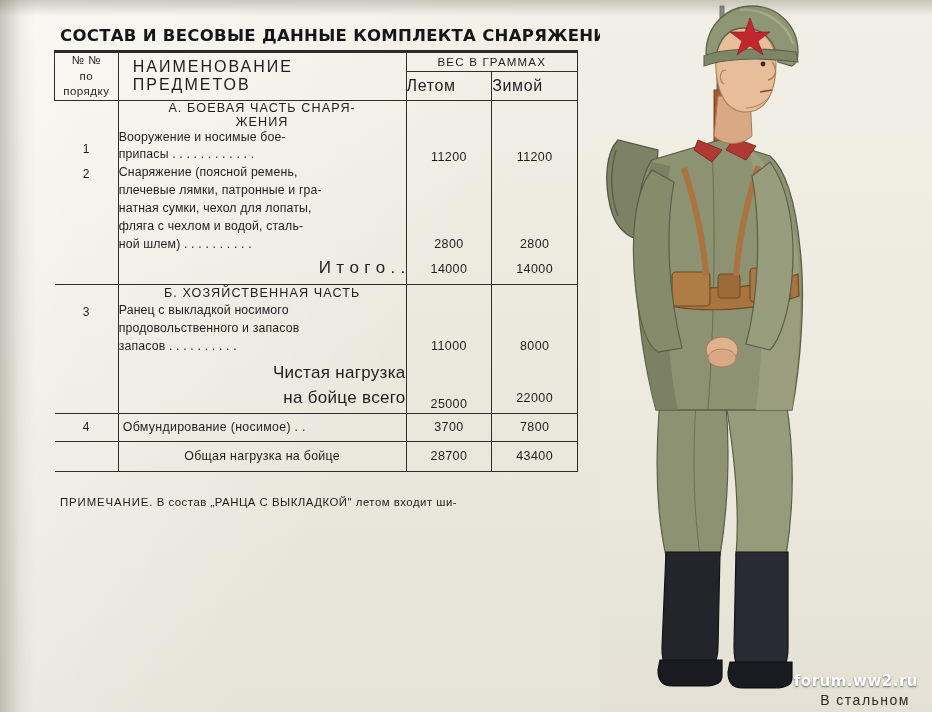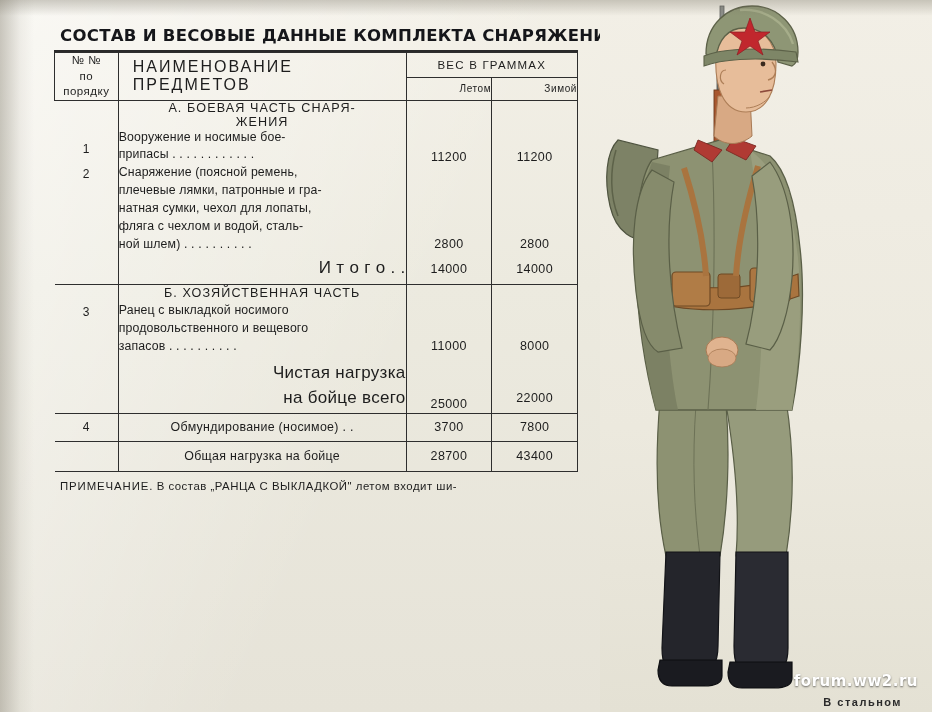--- a/index.html
+++ b/index.html
@@ -92,22 +92,22 @@
     line-height: 1.35;
     letter-spacing: 0.5px;
   }
   .hd-name {
     letter-spacing: 2px;
     font-size: 16px;
     padding-left: 14px !important;
     text-align: left;
   }
   .sub {
-    text-align: right;
-    font-size: 10px;
+    text-align: left;
+    font-size: 16px;
     letter-spacing: 0.6px;
     padding: 4px 2px;
   }
 
   td.cell {
     padding: 1px 6px;
     height: 17px;
   }
   .row-no {
     text-align: center;
@@ -135,21 +135,21 @@
   .right-lbl {
     text-align: right;
     padding-right: 10px;
     font-size: 17px;
     letter-spacing: 0.3px;
     line-height: 1.45;
   }
   .nb-lr { border-left: none !important; border-right: none !important; }
 
   .note {
-    margin-top: 6px;
+    margin-top: 22px;
     margin-left: 8px;
     width: 516px;
     font-size: 11.4px;
     line-height: 1.5;
     letter-spacing: 0.2px;
     color: #1d1d1d;
   }
   .note .lead {
     letter-spacing: 0.9px;
   }
@@ -176,27 +176,26 @@
     font-family: "DejaVu Sans", sans-serif;
     font-size: 15px;
     font-weight: bold;
     color: #ffffff;
     text-shadow: 0 1px 2px rgba(0,0,0,0.55);
     letter-spacing: 0.5px;
     z-index: 9;
   }
   .caption {
     position: absolute;
-    right: 30px;
+    right: 22px;
     bottom: 4px;
-    font-size: 11px;
+    font-size: 14px;
     letter-spacing: 1.5px;
     color: #2b2b2b;
     z-index: 9;
-    font-weight: bold;
   }
   svg.soldier { position: absolute; left: 0; top: 0; }
 </style>
 </head>
 <body>
 
 <div id="page">
 
   <div class="doc">
 
@@ -272,40 +271,40 @@
             <span>Б. ХОЗЯЙСТВЕННАЯ ЧАСТЬ</span>
           </td>
           <td class="cell" style="border-bottom:none"></td>
           <td class="cell" style="border-bottom:none"></td>
         </tr>
 
         <tr>
           <td class="cell row-no nb-lr" style="border-top:none;border-bottom:none;vertical-align:top;padding-top:3px">3</td>
           <td class="cell item" style="border-top:none;border-bottom:none">
             <div>Ранец с выкладкой носимого</div>
-            <div>продовольственного  и  вещевого</div>
+            <div>продовольственного  и  запасов</div>
             <div>запасов . . . . . . . . . .</div>
           </td>
           <td class="cell num" style="border-top:none;border-bottom:none;vertical-align:bottom;padding-bottom:2px">11000</td>
           <td class="cell num" style="border-top:none;border-bottom:none;vertical-align:bottom;padding-bottom:2px">8000</td>
         </tr>
 
         <tr>
           <td class="cell nb-lr" style="border-top:none"></td>
           <td class="cell right-lbl" style="border-top:none;padding-top:6px;padding-bottom:2px">
             <div>Чистая нагрузка</div>
             <div>на бойце всего</div>
           </td>
           <td class="cell num" style="border-top:none;vertical-align:bottom;padding-bottom:2px">25000</td>
           <td class="cell num" style="border-top:none;vertical-align:bottom;padding-bottom:8px">22000</td>
         </tr>
 
         <tr>
           <td class="cell row-no nb-lr">4</td>
-          <td class="cell" style="text-align:center;padding:5px 12px;letter-spacing:0.3px">Обмундирование (носимое) . .</td>
+          <td class="cell" style="padding:5px 4px;letter-spacing:0.3px">Обмундирование (носимое) . .</td>
           <td class="cell num">3700</td>
           <td class="cell num">7800</td>
         </tr>
 
         <tr>
           <td class="cell nb-lr"></td>
           <td class="cell" style="text-align:center;padding:6px 4px;letter-spacing:0.3px">Общая нагрузка на бойце</td>
           <td class="cell num">28700</td>
           <td class="cell num">43400</td>
         </tr>

